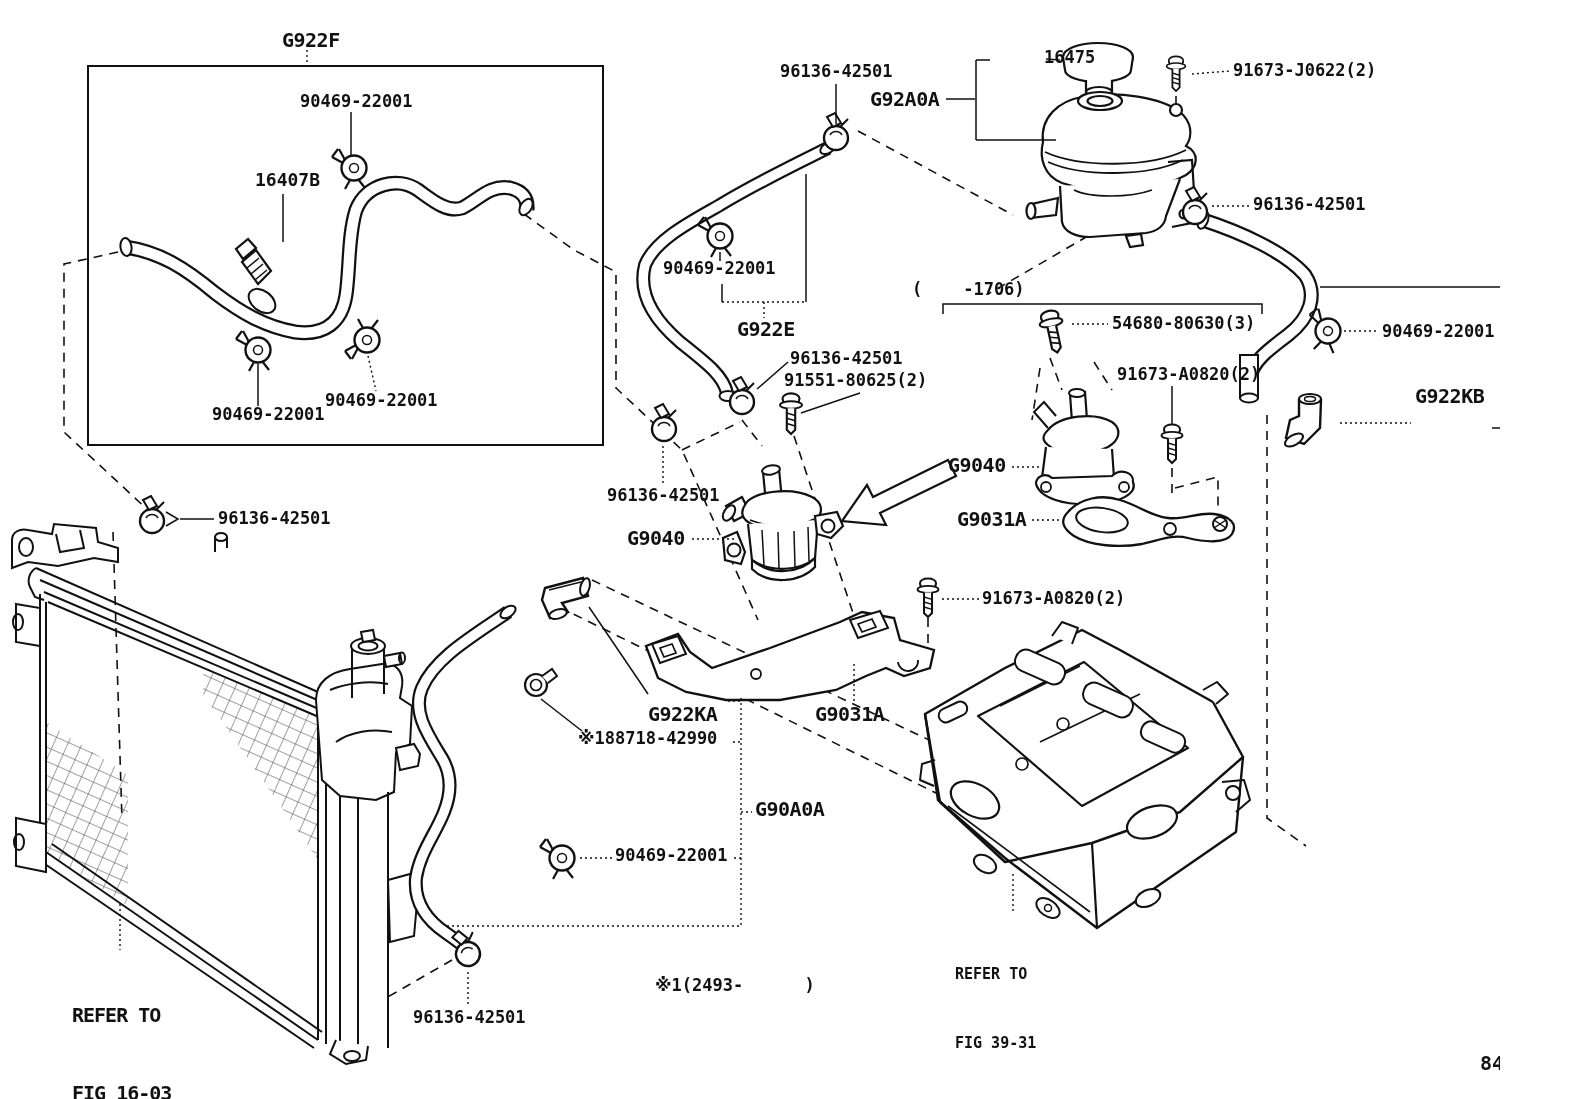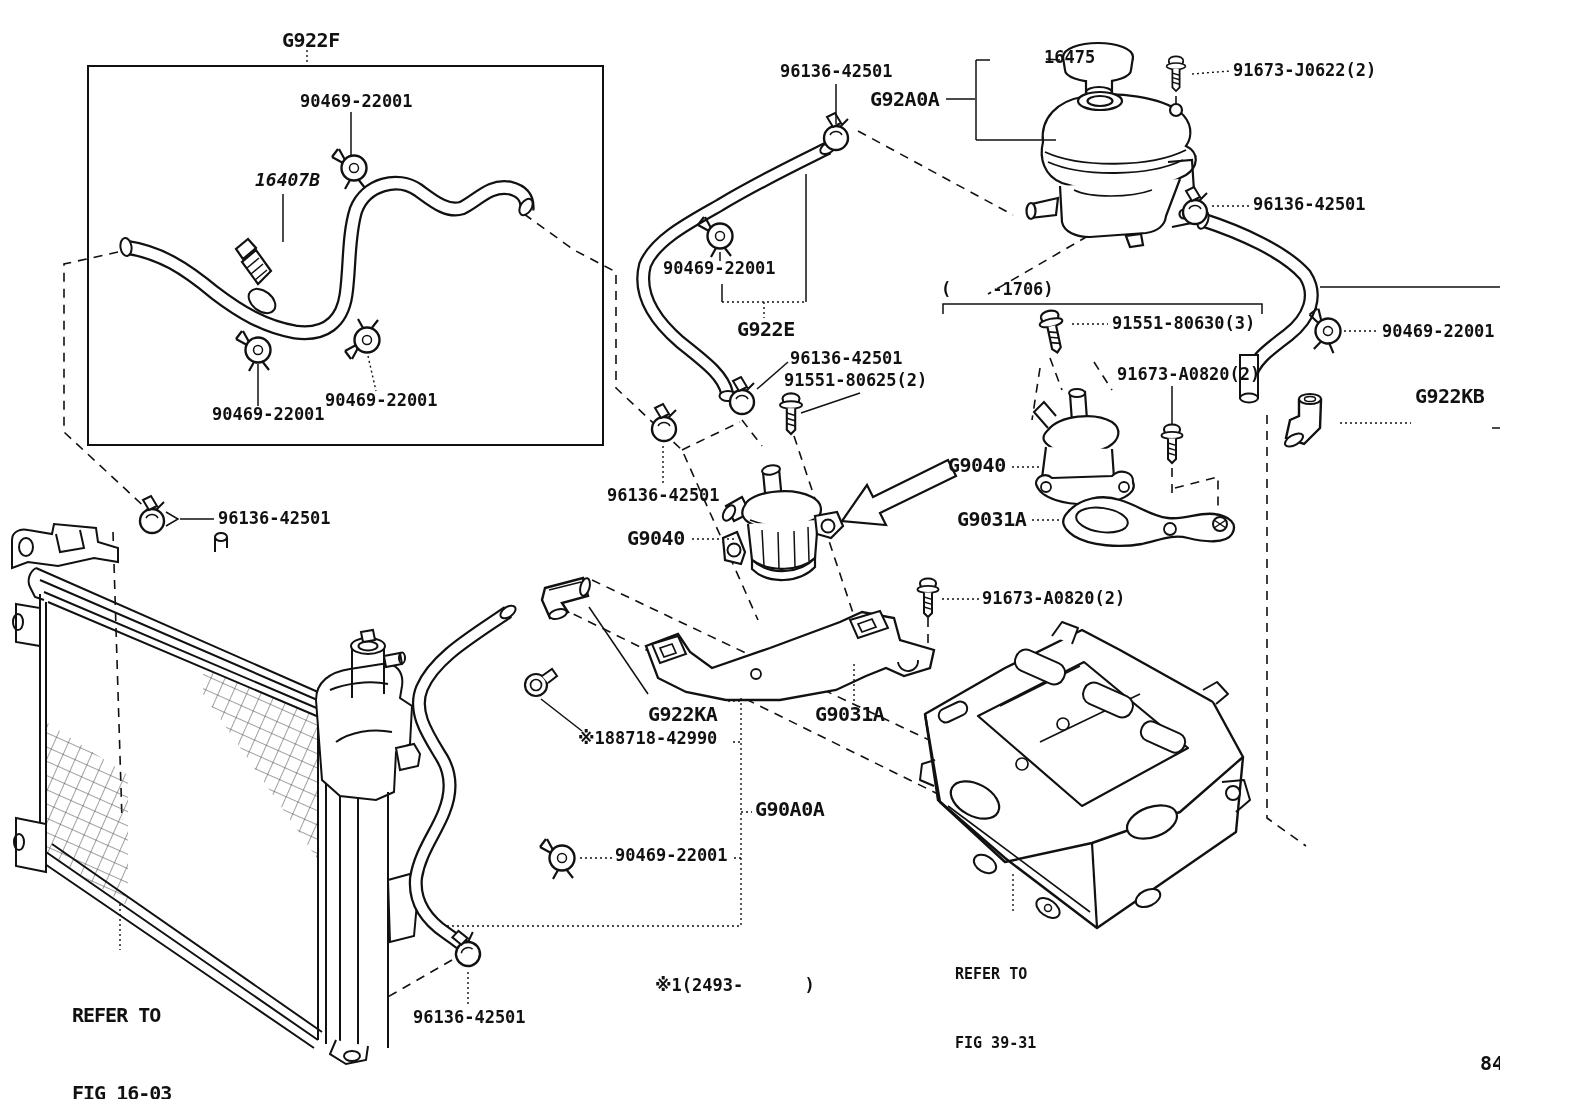--- a/index.html
+++ b/index.html
@@ -2,21 +2,21 @@
 <html><head>
 <meta charset="utf-8">
 <style>
   html,body{margin:0;padding:0;background:#fff;}
   #stage{position:relative;width:1500px;height:1099px;background:#fff;overflow:hidden;
          font-family:"DejaVu Sans Mono","DejaVu Sans",monospace;color:#111;}
   #stage svg{position:absolute;left:0;top:0;}
   .lbl{position:absolute;font:700 17px/1.05 "DejaVu Sans Mono","DejaVu Sans",monospace;
        color:#111;white-space:pre;letter-spacing:0;}
   .g{font-size:20px;letter-spacing:-0.5px;}
-  .big{font-size:18px;font-style:italic;}
+  .big{font-size:18px;}
   .ref16{font-size:20px;letter-spacing:-1px;line-height:1.3;}
   .ref84{font-size:15px;line-height:1.55;}
   .code{font-size:20px;font-weight:700;}
 </style>
 </head>
 <body>
 
 <div id="stage">
 
 <svg width="1592" height="1099" viewBox="0 0 1592 1099">
@@ -335,22 +335,22 @@
 <div class="lbl" style="left:1044px;top:49px">16475</div>
 <div class="lbl" style="left:1233px;top:62px">91673-J0622(2)</div>
 <div class="lbl" style="left:663px;top:260px">90469-22001</div>
 <div class="lbl g" style="left:737px;top:319px">G922E</div>
 <div class="lbl" style="left:1253px;top:196px">96136-42501</div>
 <div class="lbl" style="left:1382px;top:323px">90469-22001</div>
 <div class="lbl g" style="left:1525px;top:341px">G90B0</div>
 <div class="lbl g" style="left:1415px;top:386px">G922KB</div>
 <div class="lbl" style="left:790px;top:350px">96136-42501</div>
 <div class="lbl" style="left:784px;top:372px">91551-80625(2)</div>
-<div class="lbl" style="left:941px;top:281px">(    -1706)</div>
-<div class="lbl" style="left:1112px;top:315px">91551-80630(3)</div>
+<div class="lbl" style="left:912px;top:281px">(    -1706)</div>
+<div class="lbl" style="left:1112px;top:315px">54680-80630(3)</div>
 <div class="lbl" style="left:1117px;top:366px">91673-A0820(2)</div>
 <div class="lbl g" style="left:948px;top:455px">G9040</div>
 <div class="lbl g" style="left:957px;top:509px">G9031A</div>
 <div class="lbl" style="left:607px;top:487px">96136-42501</div>
 <div class="lbl g" style="left:627px;top:528px">G9040</div>
 <div class="lbl" style="left:218px;top:510px">96136-42501</div>
 <div class="lbl" style="left:982px;top:590px">91673-A0820(2)</div>
 <div class="lbl g" style="left:648px;top:704px">G922KA</div>
 <div class="lbl" style="left:578px;top:730px">※188718-42990</div>
 <div class="lbl g" style="left:755px;top:799px">G90A0A</div>

